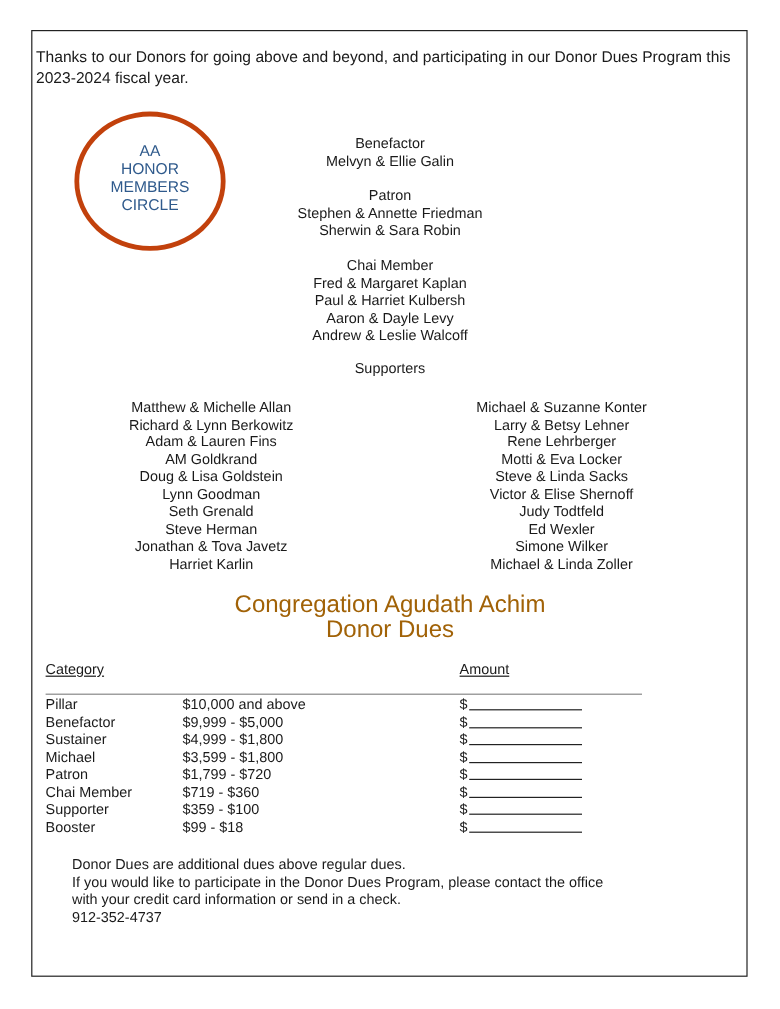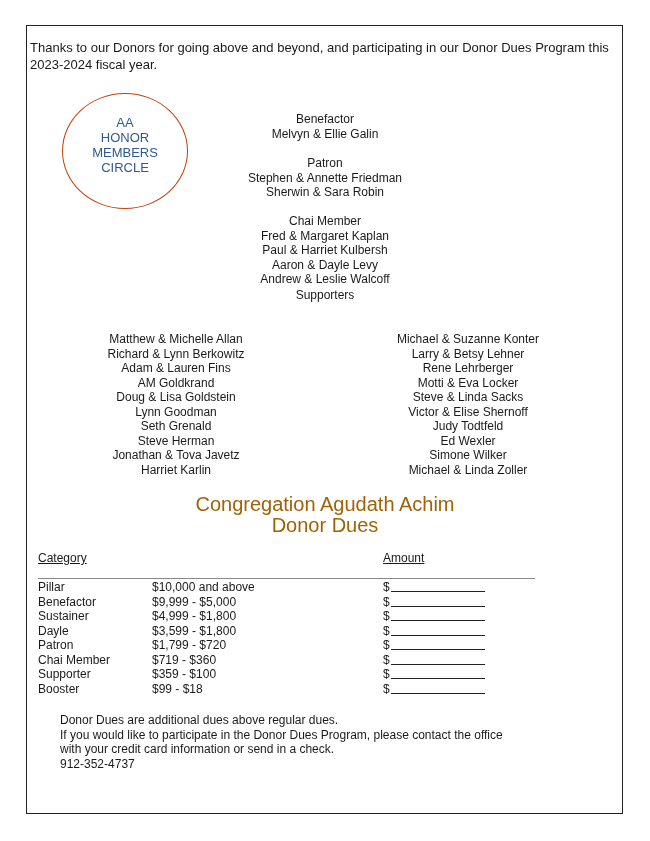--- a/index.html
+++ b/index.html
@@ -3,21 +3,21 @@
   <meta charset="utf-8">
   <style>
     html, body { margin: 0; padding: 0; background: #ffffff; }
     body { width: 650px; height: 841px; position: relative; overflow: hidden;
       font-family: "Liberation Sans", sans-serif; color: #1a1a1a; }
     .frame { position: absolute; left: 26px; top: 25px; width: 597px; height: 789px;
       border: 1.5px solid #222; box-sizing: border-box; }
     .intro { position: absolute; left: 30px; top: 39px; width: 590px; text-align: left;
       font-size: 13px; line-height: 17px; }
     .circle { position: absolute; left: 62px; top: 93px; width: 126px; height: 116px;
-      border: 1px solid #c2410c; border-radius: 50%; box-sizing: border-box; }
+      border: 4px solid #c2410c; border-radius: 50%; box-sizing: border-box; }
     .circle-text { position: absolute; left: 0; right: 0; top: 21px; text-align: center;
       color: #2f5a8c; font-size: 13px; line-height: 15px; }
     .center-block { position: absolute; left: 200px; width: 250px; text-align: center;
       font-size: 12px; line-height: 14.5px; }
     .sup-col { position: absolute; top: 332px; width: 200px; text-align: center;
       font-size: 12px; line-height: 14.5px; }
     .title { position: absolute; left: 125px; top: 494px; width: 400px; text-align: center;
       font-size: 20px; line-height: 21px; color: #a16207; }
     .hdr { position: absolute; top: 551px; font-size: 12px; text-decoration: underline; }
     .rule { position: absolute; left: 38px; top: 578px; width: 497px; height: 0;
@@ -59,21 +59,21 @@
 </div>
 
 <div class="center-block" style="top:214px;">
   <div>Chai Member</div>
   <div>Fred &amp; Margaret Kaplan</div>
   <div>Paul &amp; Harriet Kulbersh</div>
   <div>Aaron &amp; Dayle Levy</div>
   <div>Andrew &amp; Leslie Walcoff</div>
 </div>
 
-<div class="center-block" style="top:288px;">Supporters</div>
+<div class="center-block" style="top:300px;">Supporters</div>
 
 <div class="sup-col" style="left:76px;">
   <div>Matthew &amp; Michelle Allan</div>
   <div>Richard &amp; Lynn Berkowitz</div>
   <div>Adam &amp; Lauren Fins</div>
   <div>AM Goldkrand</div>
   <div>Doug &amp; Lisa Goldstein</div>
   <div>Lynn Goodman</div>
   <div>Seth Grenald</div>
   <div>Steve Herman</div>
@@ -116,21 +116,21 @@
     <span class="amt">$</span>
     <span class="blank"></span>
   </div>
   <div class="row">
     <span class="cat">Sustainer</span>
     <span class="range">$4,999 - $1,800</span>
     <span class="amt">$</span>
     <span class="blank"></span>
   </div>
   <div class="row">
-    <span class="cat">Dayle</span>
+    <span class="cat">Michael</span>
     <span class="range">$3,599 - $1,800</span>
     <span class="amt">$</span>
     <span class="blank"></span>
   </div>
   <div class="row">
     <span class="cat">Patron</span>
     <span class="range">$1,799 - $720</span>
     <span class="amt">$</span>
     <span class="blank"></span>
   </div>

